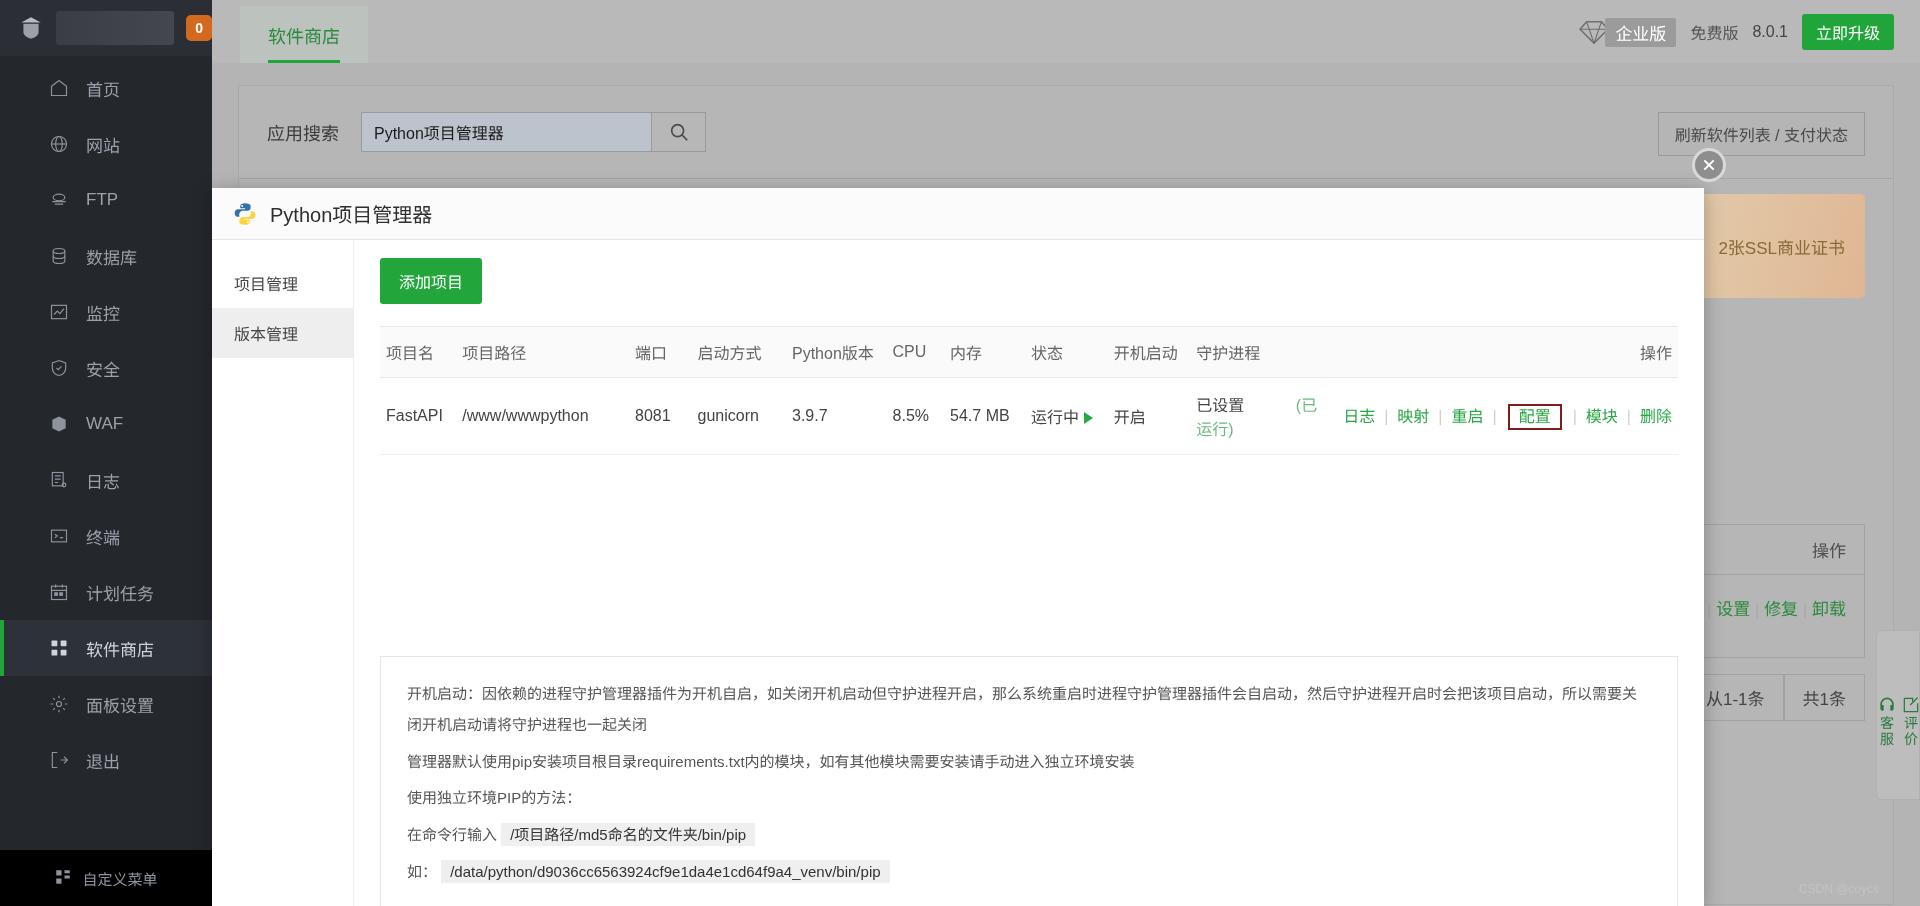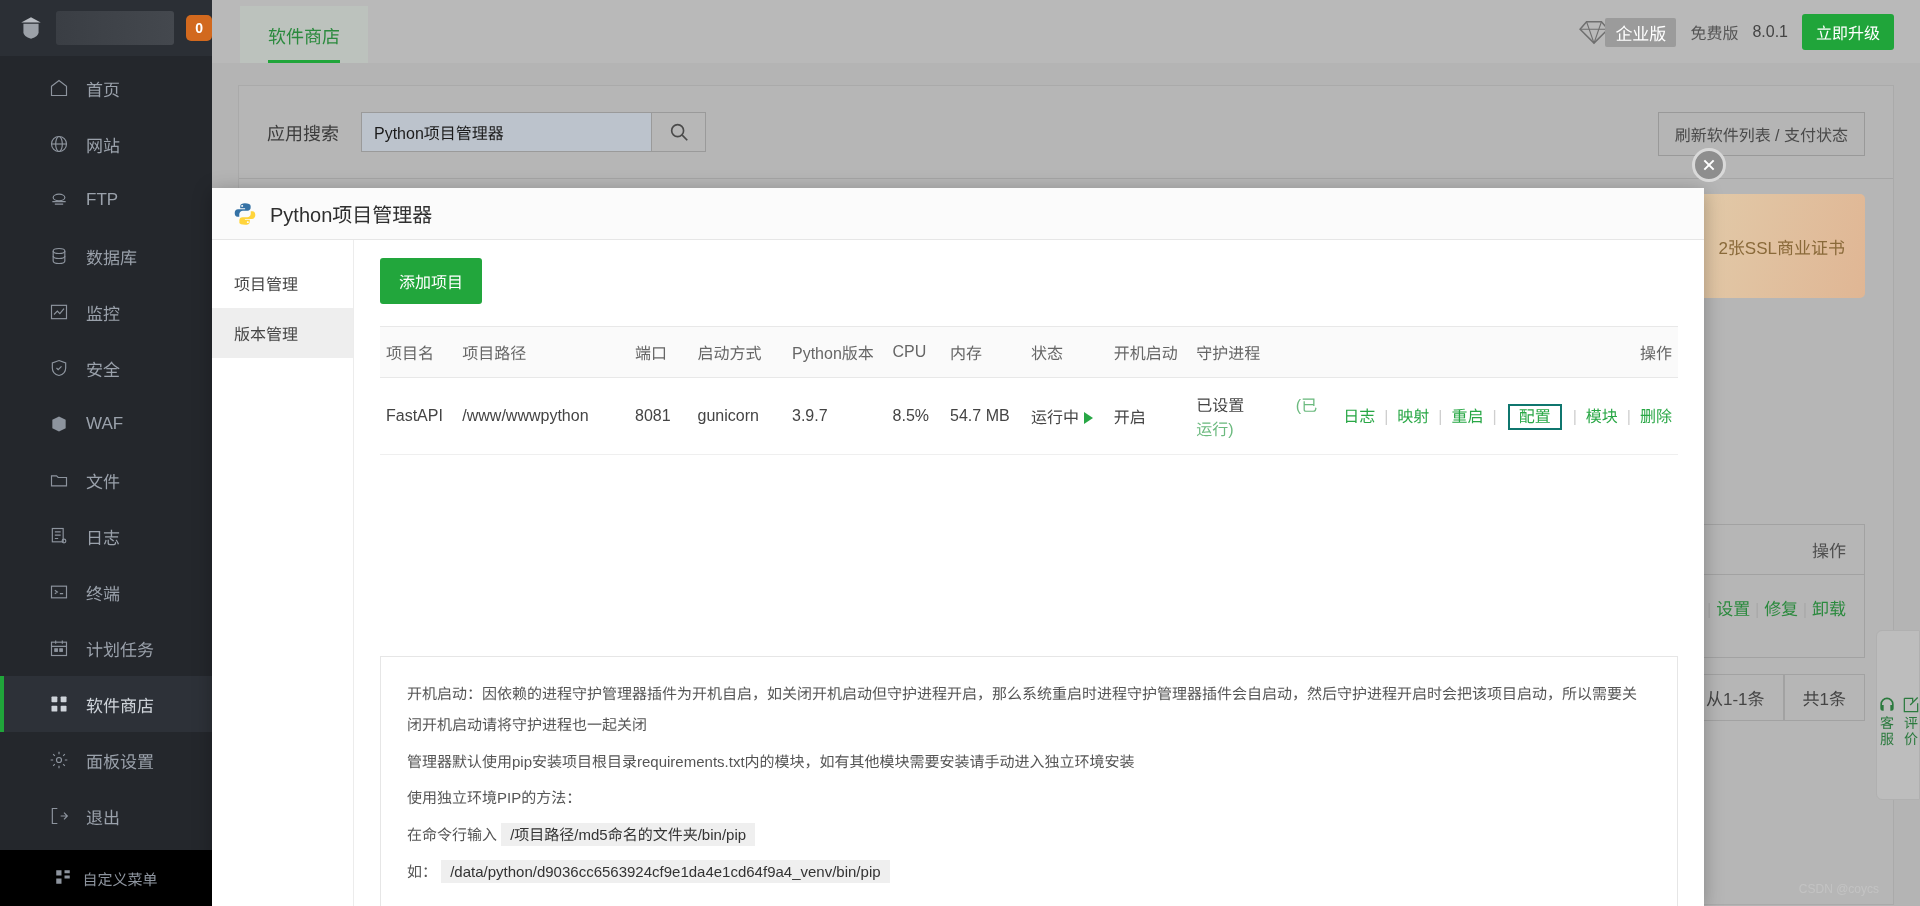--- a/index.html
+++ b/index.html
@@ -229,21 +229,21 @@
   table.proj tbody td {
     border-bottom: 1px solid #efefef;
     padding: 14px 6px; color: #444;
   }
   td.green, th.green { color: #28a745; }
   td.path { color: #2fa84f; }
   .actions { text-align: right; white-space: nowrap; color: #28a745; }
   .actions .a { color: #28a745; cursor: pointer; }
   .actions .sep { color: #cfcfcf; margin: 0 9px; }
   .hl {
-    border: 2px solid #0f766e; padding: 3px 9px; display: inline-block;
+    border: 2px solid #7f1d1d; padding: 3px 9px; display: inline-block;
     line-height: 1; margin: 0 2px;
   }
   .play-tri {
     display: inline-block; width: 0; height: 0;
     border-left: 9px solid #28a745;
     border-top: 6px solid transparent;
     border-bottom: 6px solid transparent;
     margin-left: 5px; vertical-align: -1px;
   }
   .muted-green { color: #6cba7f; margin-left: 47px; }
@@ -333,28 +333,20 @@
           </span>
         <span>安全</span>
       </div>
       <div class="sb-item">
         <span class="ic">
             <svg width="20" height="20" viewBox="0 0 24 24" fill="#8d949e">
               <path d="M12 3l8 4v10l-8 4-8-4V7z"></path>
             </svg>
           </span>
         <span>WAF</span>
-      </div>
-      <div class="sb-item">
-        <span class="ic">
-            <svg width="20" height="20" viewBox="0 0 24 24" fill="none" stroke="#8d949e" stroke-width="1.4">
-              <path d="M3 7h6l2 2h10v10H3z"></path>
-            </svg>
-          </span>
-        <span>文件</span>
       </div>
       <div class="sb-item">
         <span class="ic">
             <svg width="20" height="20" viewBox="0 0 24 24" fill="none" stroke="#8d949e" stroke-width="1.4">
               <rect x="4" y="3" width="13" height="16"></rect>
               <path d="M7 7h7M7 11h7M7 15h4"></path>
               <circle cx="18" cy="18" r="2.2"></circle>
             </svg>
           </span>
         <span>日志</span>

